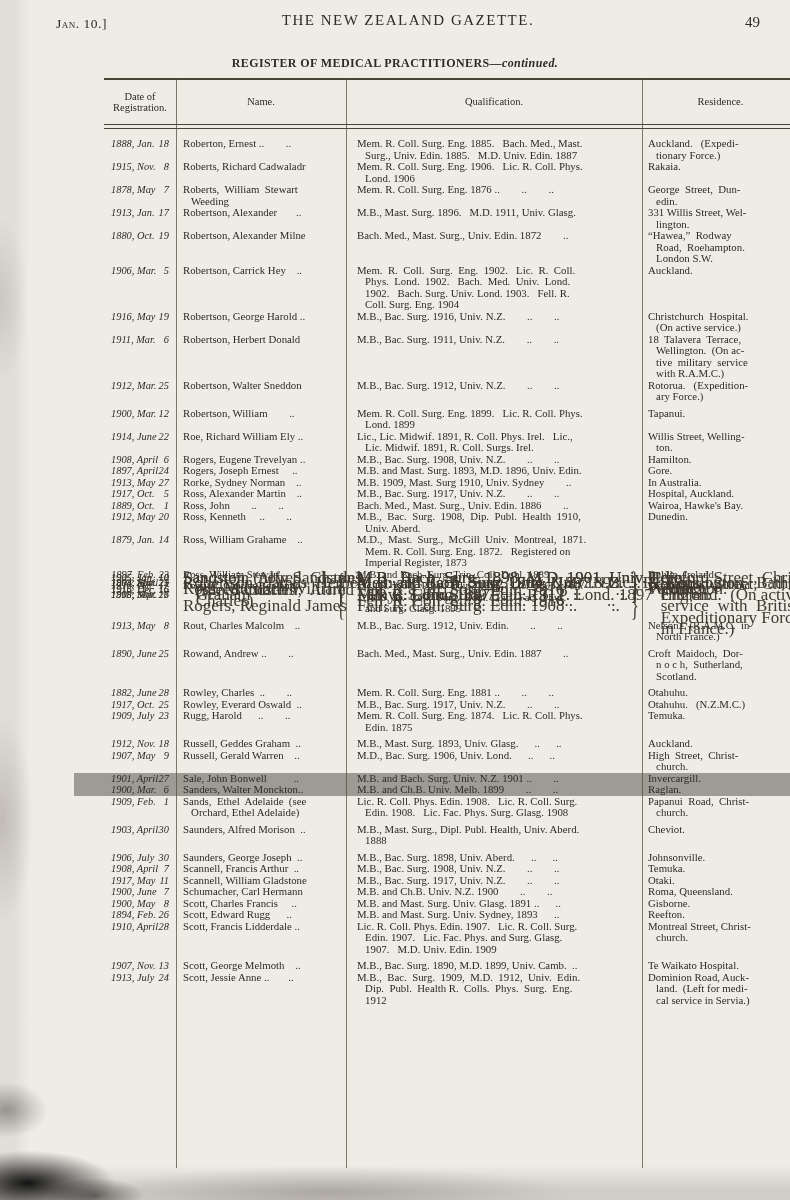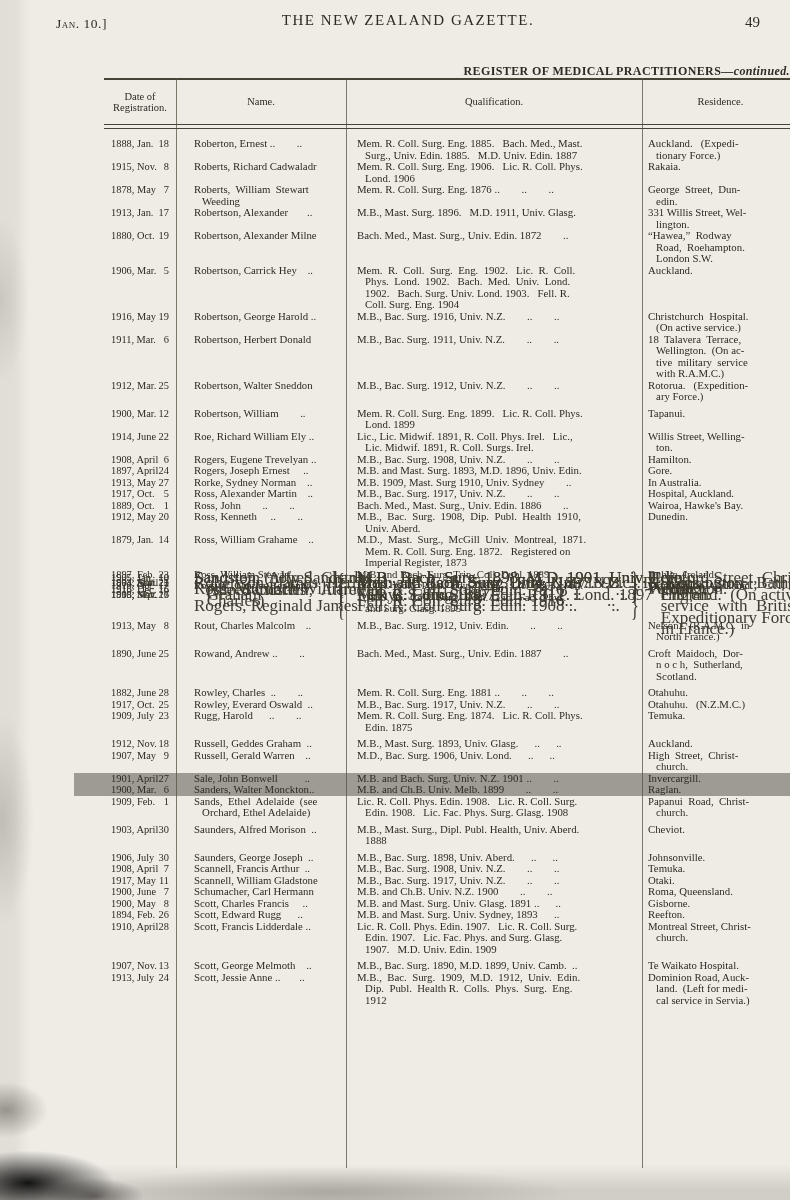--- a/index.html
+++ b/index.html
@@ -15,38 +15,38 @@
       radial-gradient(ellipse 60px 40px at 6px 1110px, rgba(60,56,50,.45), rgba(60,56,50,0) 70%),
       linear-gradient(90deg, rgba(105,99,90,.10) 0 14px, rgba(105,99,90,0) 30px),
       linear-gradient(0deg, rgba(70,65,58,.18) 0 10px, rgba(70,65,58,0) 36px),
       #efece6;
   }
   
   .masthead{position:absolute;top:12px;left:56px;right:30px;height:26px;}
   .issue-date{position:absolute;left:0;top:4px;font-size:13.5px;font-variant:small-caps;letter-spacing:.5px;text-align:center;}
   .gazette-title{position:absolute;left:50%;transform:translateX(-50%);top:0;font-size:15px;letter-spacing:1.5px;white-space:nowrap;}
   .page-number{position:absolute;right:0;top:2px;font-size:15px;}
-  .subtitle{position:absolute;top:64px;left:0;width:100%;text-align:right;font-size:12px;font-weight:bold;letter-spacing:.4px;}
+  .subtitle{position:absolute;top:56px;left:0;width:100%;text-align:center;font-size:12px;font-weight:bold;letter-spacing:.4px;}
   .subtitle .cont{font-style:italic;}
   
   .table{position:absolute;top:78px;left:65px;width:695px;margin-left:39px;}
   .thead{display:grid;grid-template-columns:72px 170px 296px 157px;border-top:2px solid #44403733;border-top-color:#474337;align-items:center;height:44px;text-align:center;font-size:10.5px;}
   .thead .hcell{white-space:pre-line;line-height:11.5px;}
   .rule-double{height:3px;border-top:1.2px solid #474337;border-bottom:1.2px solid #474337;margin-bottom:9px;}
   .vline{position:absolute;top:0;width:1px;height:1090px;background:#55503f;opacity:.75;}
   .v1{left:72px}.v2{left:242px}.v3{left:538px}
   
   .tbody{position:relative;}
   .row{display:grid;grid-template-columns:72px 170px 296px 157px;font-size:10.8px;line-height:11.5px;}
   .row.gap{margin-top:5px;}
   .row.hl{background:#9e9b95;box-shadow:-30px 0 0 #9e9b95;}
   .cell{white-space:pre;position:relative;}
-  .date-cell{padding-left:7px;padding-right:7px;font-size:10.4px;}
+  .date-cell{padding-left:7px;padding-right:7px;font-size:10.4px;font-style:italic;}
   .dline{display:flex;justify-content:space-between;}
-  .name-cell{padding-left:18px;}
+  .name-cell{padding-left:7px;}
   .qual-cell{padding-left:11px;}
   .res-cell{padding-left:6px;}
   .row.brace .name-cell,.row.brace .res-cell{display:flex;align-items:center;}
   .brace{position:absolute;top:50%;font-size:17px;color:#3f3b31;font-weight:400;}
   .brace.bn{right:1px;transform:translateY(-50%) scaleY(1.7);}
   .brace.bq{right:3px;transform:translateY(-50%) scaleY(1.9);}
 </style>
 </head>
 <body>
 

